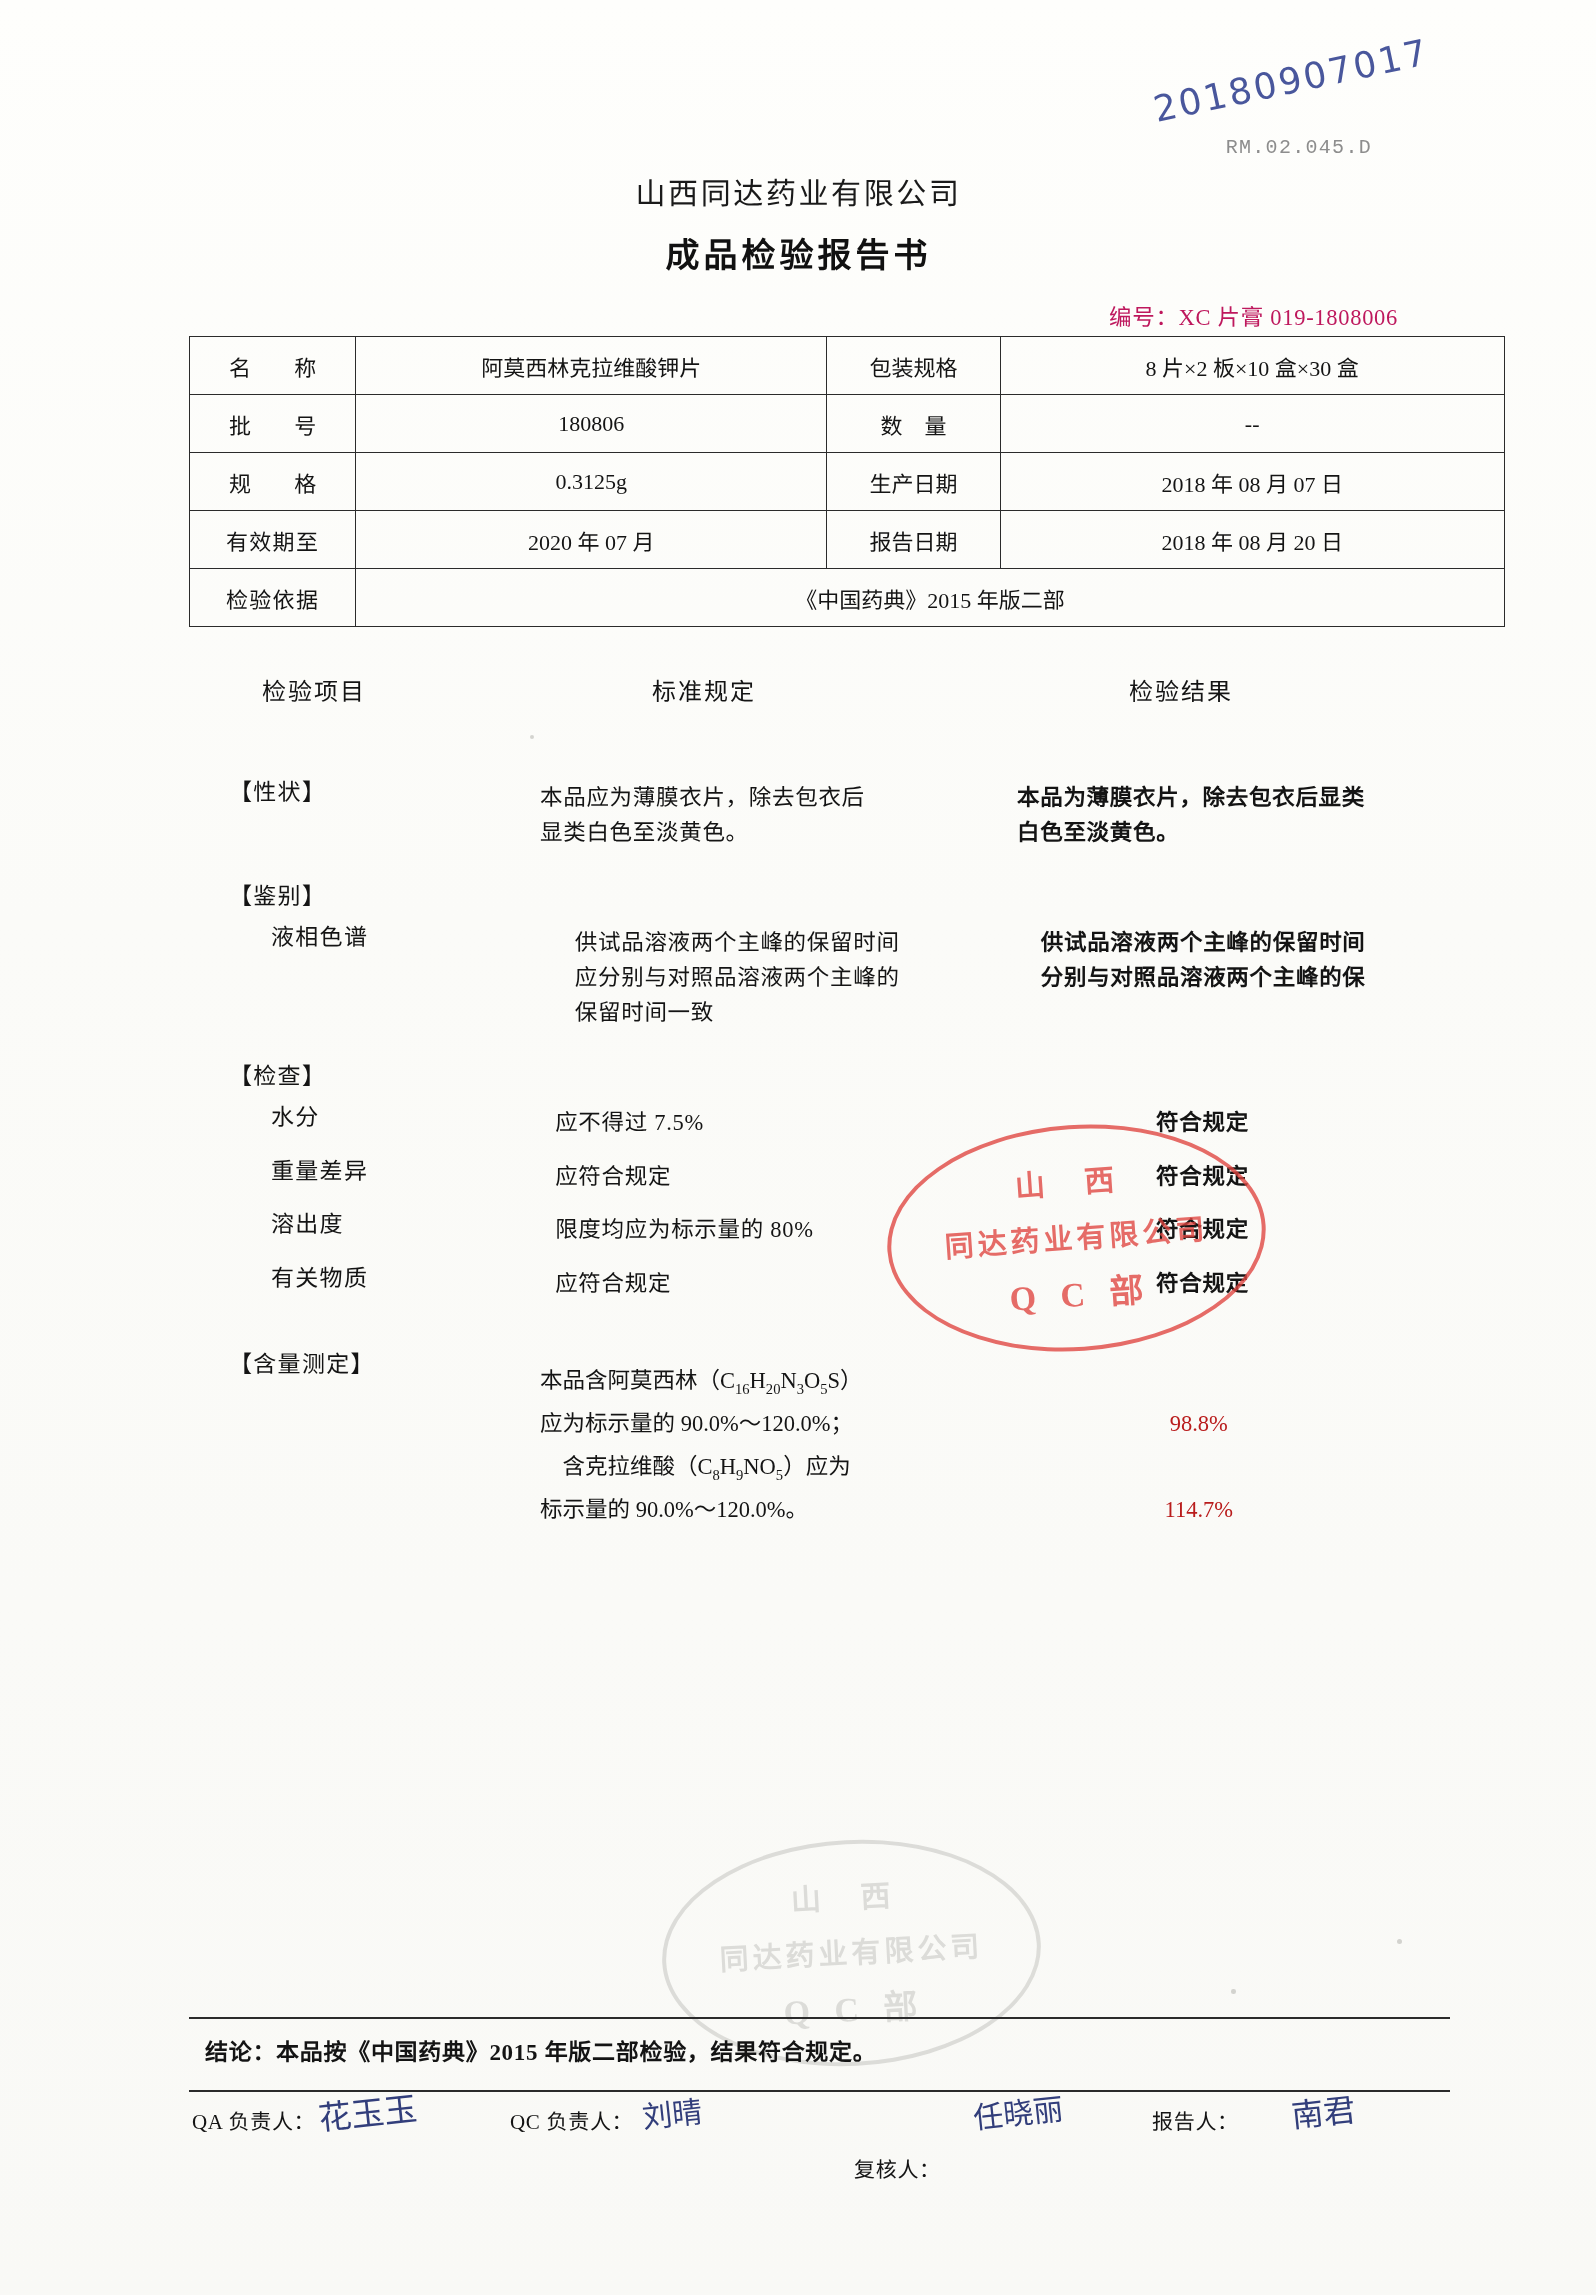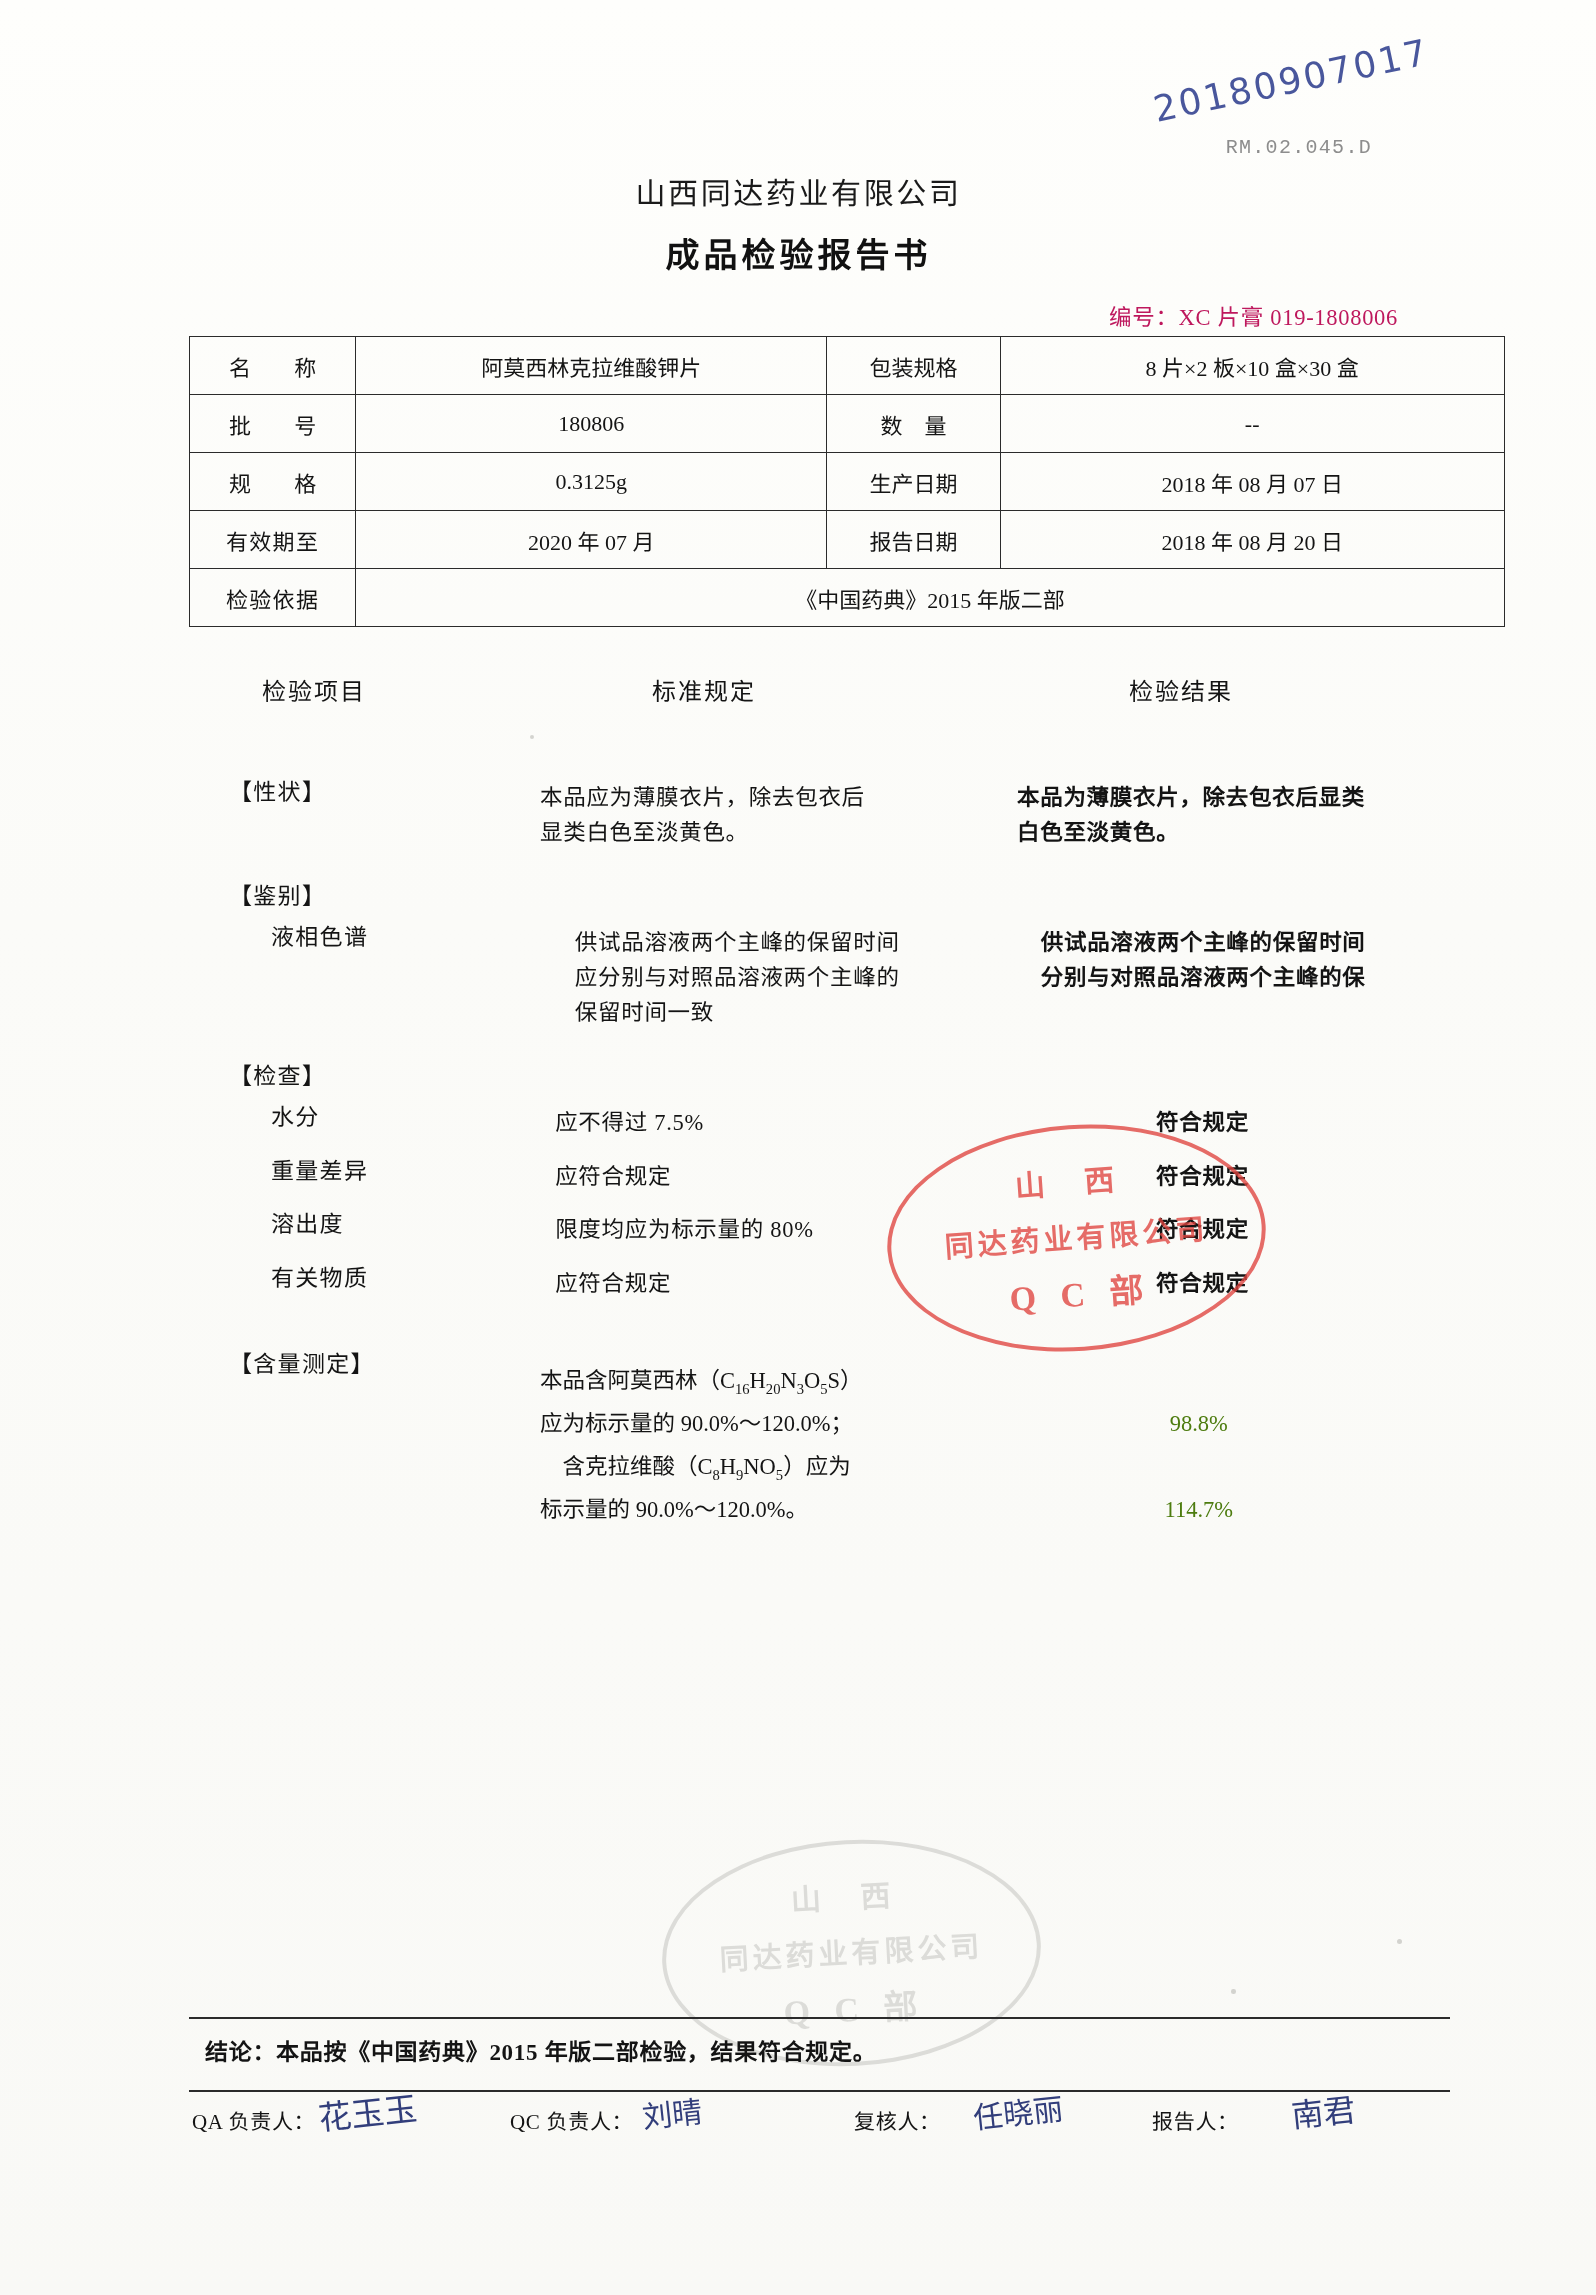--- a/index.html
+++ b/index.html
@@ -182,21 +182,21 @@
   }
   .amount-std {
     width: 477px;
     font-size: 22.5px;
     color: #141414;
   }
   .amount-std.ind { padding-left: 22.5px; }
   .amount-res {
     width: 463px;
     font-size: 22.5px;
-    color: #4d7c0f;
+    color: #b91c1c;
     text-align: center;
     padding-right: 73px;
   }
 
   
   .rule {
     position: absolute;
     left: 189px;
     width: 1261px;
     height: 2px;
@@ -223,21 +223,21 @@
     height: 79px;
   }
   .sign {
     position: absolute;
     font-size: 21px;
     color: #141414;
     letter-spacing: 0.7px;
   }
   .s1 { left: 0px; }
   .s2 { left: 318px; }
-  .s3 { left: 662px; }
+  .s3 { left: 662px; margin-top: 48px; }
   .s4 { left: 960px; }
 
   .hand {
     position: absolute;
     font-family: "DejaVu Sans", sans-serif;
     color: #1d2a6e;
     opacity: 0.9;
     transform: rotate(-6deg);
     white-space: nowrap;
   }

